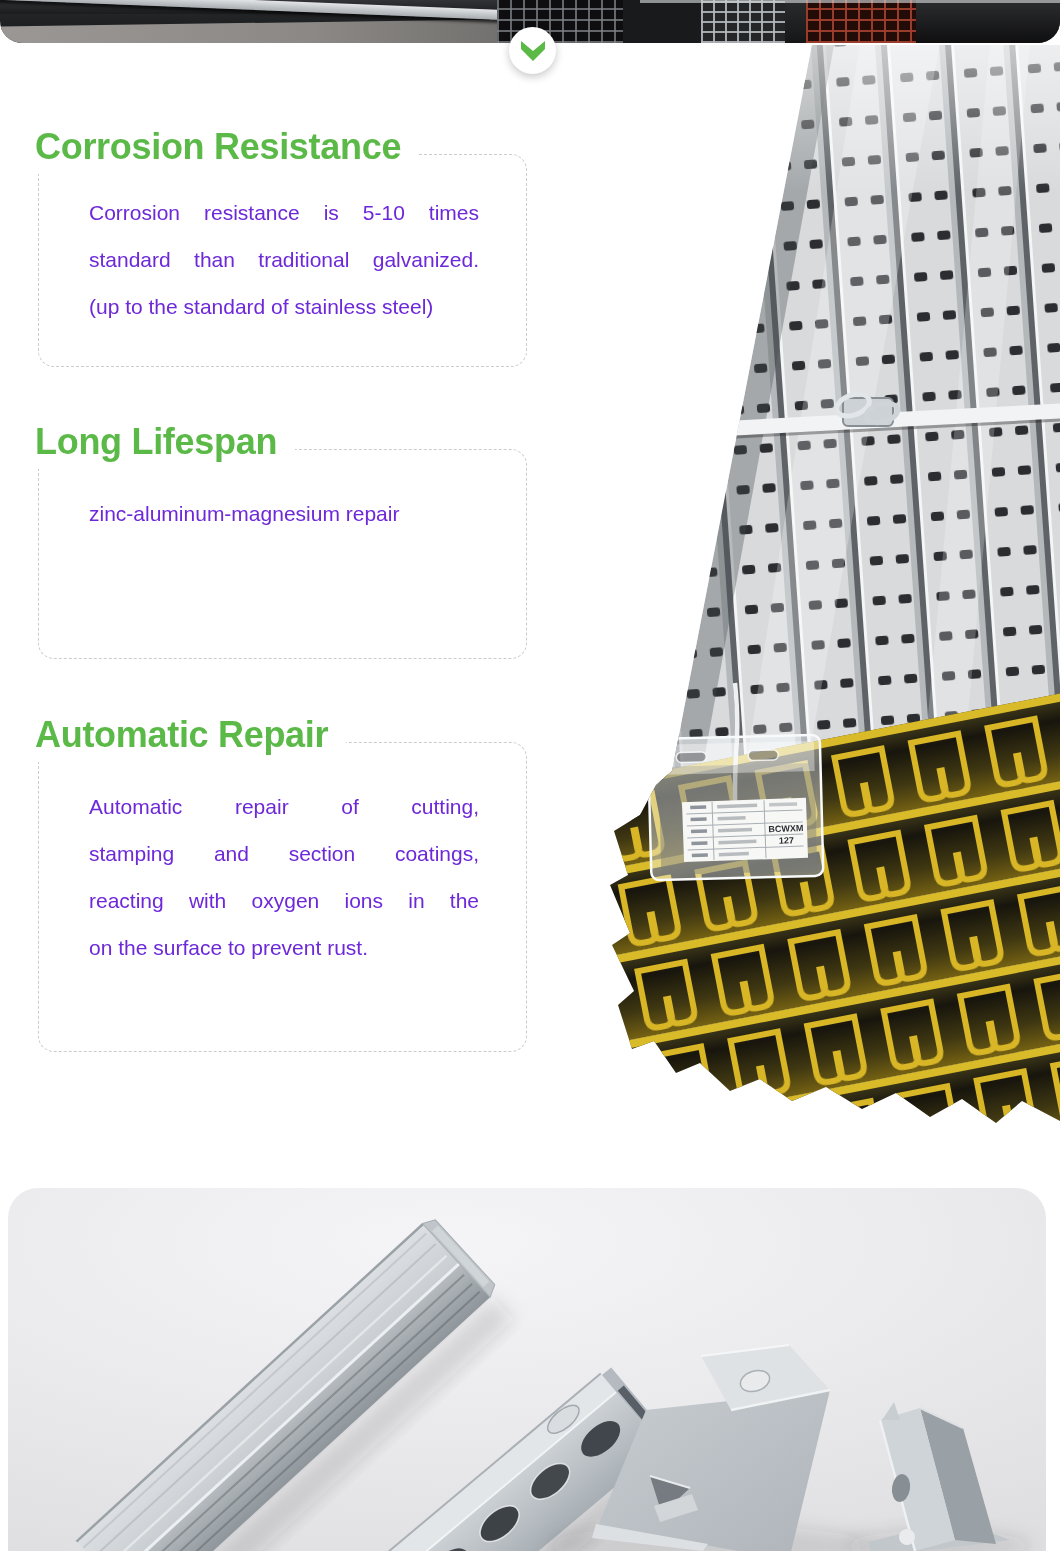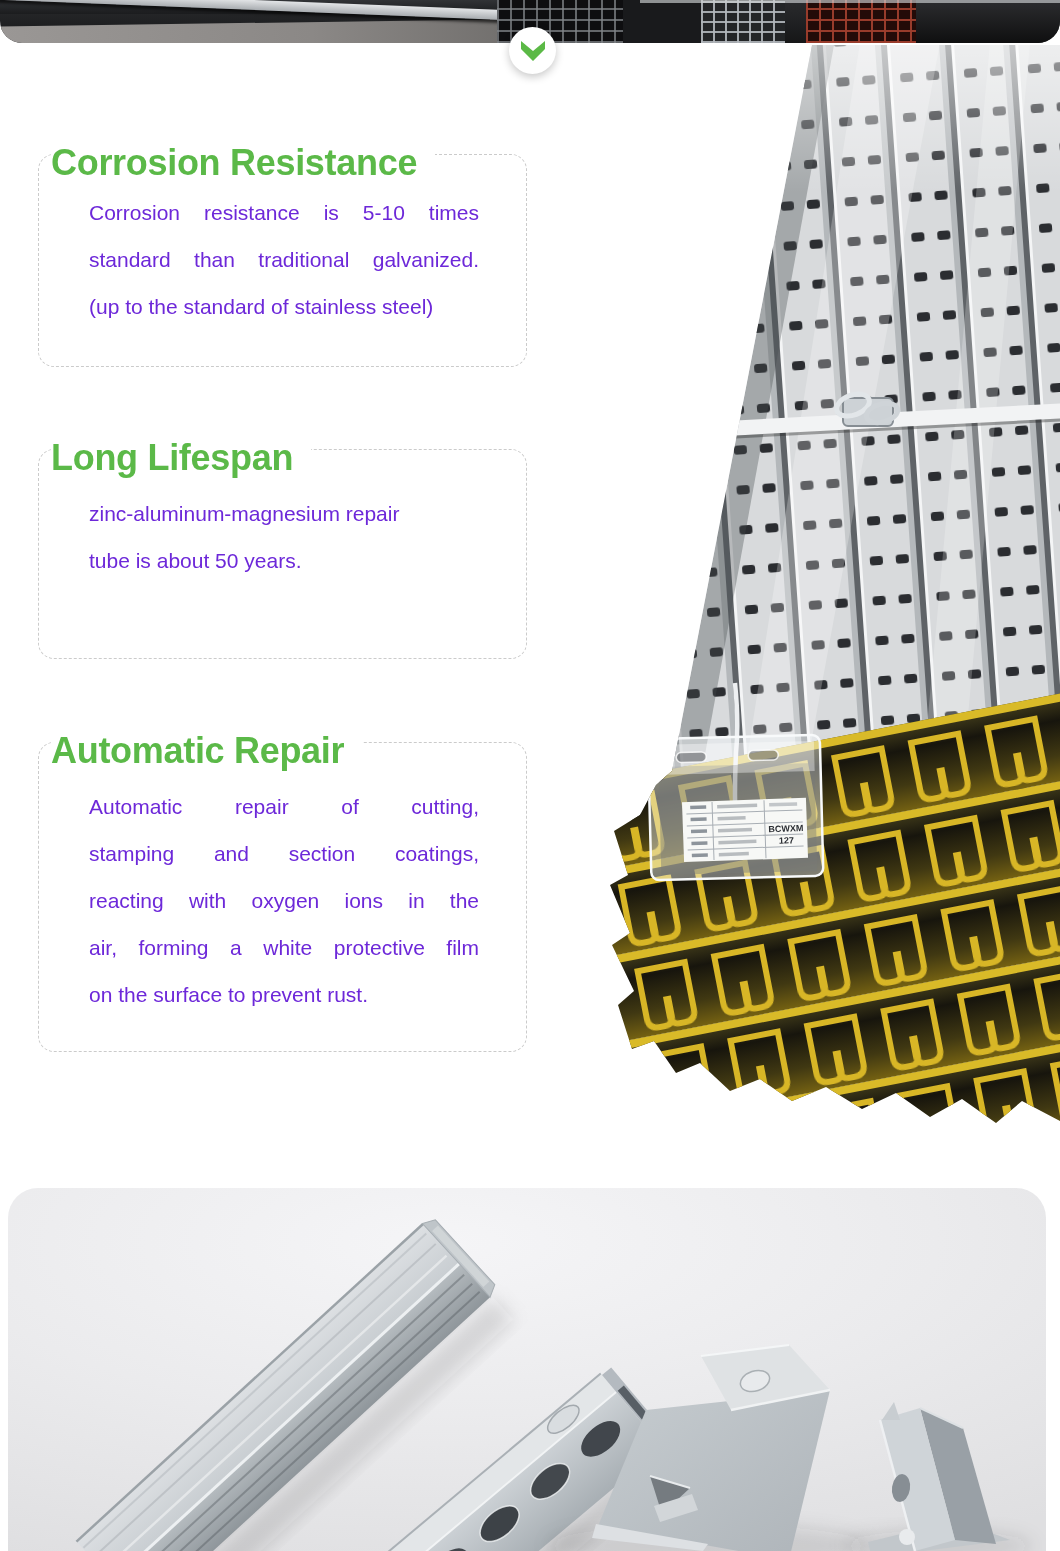--- a/index.html
+++ b/index.html
@@ -32,21 +32,21 @@
   .hs-right{position:absolute;left:916px;top:0;width:144px;height:43px;
     background:linear-gradient(180deg,#2c2d2f,#0f0f10);}
   .hs-topline{position:absolute;left:640px;top:0;width:420px;height:3px;background:#cfd2d4;opacity:.65;}
 
   
   .scroll-btn{position:absolute;left:509px;top:27px;width:47px;height:47px;border-radius:50%;
     background:#ffffff;box-shadow:0 3px 8px rgba(0,0,0,.22);
     display:flex;align-items:center;justify-content:center;cursor:pointer;}
 
   
-  .feature-heading{position:absolute;left:35px;top:var(--h-top);z-index:2;margin:16px;
+  .feature-heading{position:absolute;left:35px;top:var(--h-top);z-index:2;margin:0;
     font-size:36px;font-weight:bold;letter-spacing:-0.3px;color:#5bb948;
     background:#ffffff;padding:0 18px 6px 0;line-height:42px;}
   .feature-box{position:absolute;left:38px;top:var(--b-top);width:489px;height:var(--b-h);
     border:1.5px dashed #cbcbcb;border-radius:16px;box-sizing:border-box;background:transparent;}
   .feature-body{padding:var(--p-top) 47px 0 50px;}
   .line{font-size:21px;line-height:47px;color:#6d28d9;white-space:nowrap;}
   .line.j{white-space:normal;text-align:justify;text-align-last:justify;}
 
   
   .photo-right{position:absolute;left:560px;top:43px;width:500px;height:1090px;}
@@ -83,33 +83,31 @@
         <div class="line">(up to the standard of stainless steel)</div>
       </div>
   </div>
 </section>
 
 <section style="--h-top:421px;--b-top:449px;--b-h:210px;--p-top:40px">
   <h2 class="feature-heading">Long Lifespan</h2>
   <div class="feature-box">
     <div class="feature-body">
         <div class="line">zinc-aluminum-magnesium repair</div>
-        <div class="line">tube is about 50 years.</div>
       </div>
   </div>
 </section>
 
 <section style="--h-top:714px;--b-top:742px;--b-h:310px;--p-top:40px">
   <h2 class="feature-heading">Automatic Repair</h2>
   <div class="feature-box">
     <div class="feature-body">
         <div class="line j">Automatic repair of cutting,</div>
         <div class="line j">stamping and section coatings,</div>
         <div class="line j">reacting with oxygen ions in the</div>
-        <div class="line j">air, forming a white protective film</div>
         <div class="line">on the surface to prevent rust.</div>
       </div>
   </div>
 </section>
 
 <div class="photo-right">
 <svg width="500" height="1090" viewBox="0 0 500 1090">
   <defs>
     <clipPath id="photoClip">
       <path d="M252,2 L500,2 L500,1078 L462,1058 L436,1080 L402,1056 L370,1074 L336,1050

